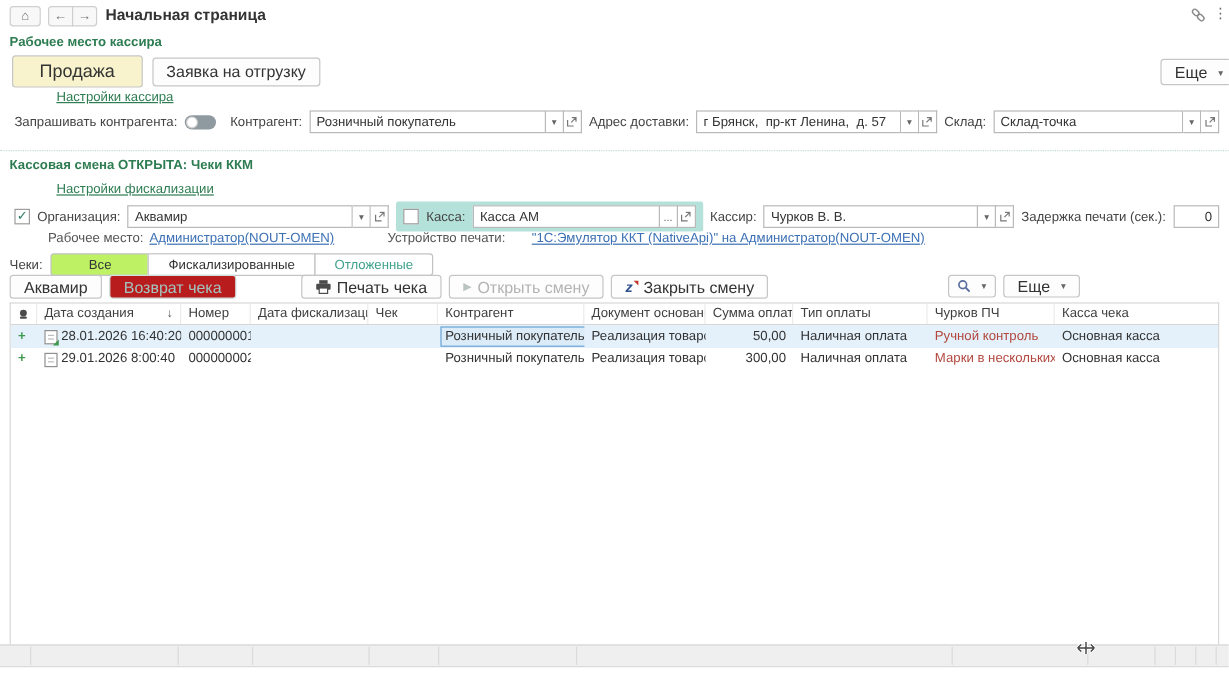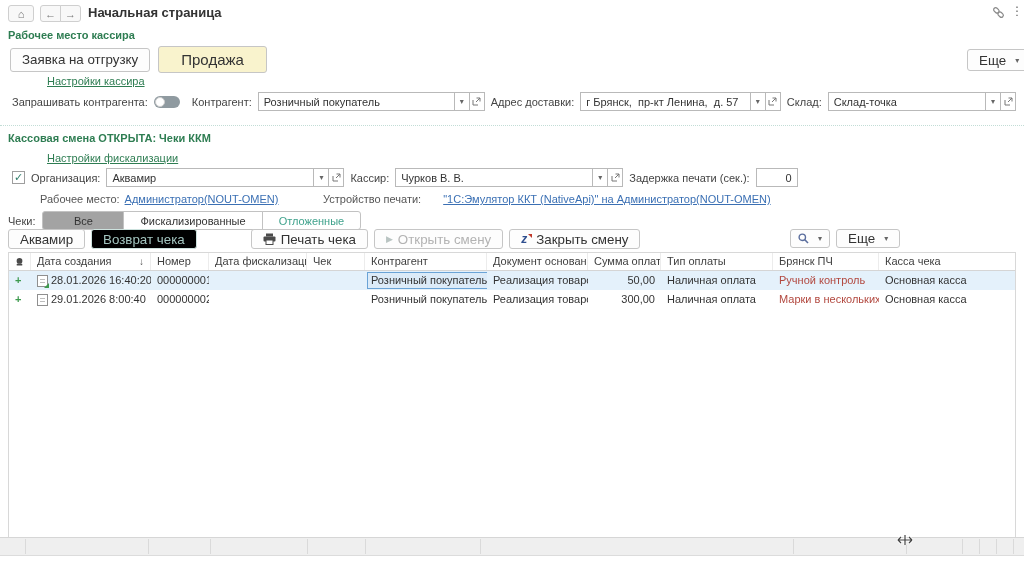--- a/index.html
+++ b/index.html
@@ -14,21 +14,21 @@
   .title { position:absolute; left:88px; top:5px; font-size:13px; font-weight:bold; color:#333; }
 
   .section-heading { font-weight:bold; color:#2e7d52; }
   .green-link { color:#2e7d52; text-decoration:underline; cursor:pointer;margin-left:39px; }
   .blue-link { color:#3b70b4; text-decoration:underline; cursor:pointer; }
   .lbl { color:#444; white-space:nowrap; }
 
   .btn { display:inline-flex; align-items:center; justify-content:center; gap:5px; border:1px solid #c6c6c6; border-radius:3px; background:#fdfdfd; color:#333; height:22px; padding:0 11px; cursor:pointer; white-space:nowrap; }
   .btn.caret::after { content:"▾"; font-size:8px; color:#666; margin-left:4px; }
   .sale { height:27px; font-size:15px; background:#f9f3cd; padding:0 22px; }
-  .btn.disabled-teal { background:#000000; color:#a3c4bf; border-color:#cde2de; cursor:default; }
+  .btn.disabled-teal { background:#b91c1c; color:#a3c4bf; border-color:#cde2de; cursor:default; }
   .btn.disabled { color:#b3b3b3; cursor:default; }
 
   
   .fld { display:inline-flex; align-items:stretch; height:19px; }
   .fld .val { border:1px solid #b9b9b9; background:#fff; padding:0 5px; font-size:11px; color:#333; width:100%; outline:none; font-family:"Liberation Sans",sans-serif; }
   .fld .mbtn { border:1px solid #b9b9b9; border-left:none; width:15px; display:flex; align-items:center; justify-content:center; color:#666; font-size:8px; background:#fff; cursor:pointer; flex:none; }
   .row-flex { display:flex; align-items:center; }
 
   .toggle { width:26px; height:12px; border-radius:6px; background:#8f9aa0; position:relative; display:inline-block; cursor:pointer; flex:none; }
   .toggle .knob { position:absolute; left:1px; top:1px; width:10px; height:10px; border-radius:50%; background:#fff; border:1px solid #cfcfcf; }
@@ -37,21 +37,21 @@
 
   .teal-panel { background:#b5e1db; border-radius:2px; display:flex; align-items:center; gap:6px; padding:3px 6px; }
 
   .divider { position:absolute; left:0; width:1024px; border-top:1px dotted #c2ddd6; }
 
   
   .tabs { display:inline-flex; }
   .tab { border:1px solid #c2c2c2; background:#fff; height:19px; display:inline-flex; align-items:center; justify-content:center; padding:0 16px; margin-left:-1px; cursor:pointer; }
   .tab:first-child { border-radius:3px 0 0 3px; margin-left:0; min-width:82px; }
   .tab:last-child { border-radius:0 3px 3px 0; }
-  .tab.active { background:#a3a3a3; }
+  .tab.active { background:#bef264; }
   .tab.teal { color:#3fa28c; }
 
   
   .search-wrap { display:flex; align-items:stretch; height:19px; }
   .search-input { width:152px; border:1px solid #bfbfbf; padding:0 5px; font-size:11px; outline:none; font-family:"Liberation Sans",sans-serif; color:#333; }
   .search-input::placeholder { color:#b5b5b5; }
   .clear-btn { width:16px; border:1px solid #bfbfbf; border-left:none; display:flex; align-items:center; justify-content:center; color:#999; font-size:9px; cursor:pointer; }
 
   
   .grid-row { display:grid; grid-template-columns:22px 120px 58px 98px 58px 122px 101px 73px 112px 106px auto; }
@@ -100,22 +100,22 @@
     </svg>
   </div>
   <div class="abs" style="left:1011px; top:4px; color:#666; font-size:12px; cursor:pointer;">
     <span>⋮</span>
   </div>
 </div>
 
 <div class="abs section-heading" style="left:8px; top:29px;">Рабочее место кассира</div>
 
 <div class="abs row-flex" style="left:10px; top:46px; gap:8px;">
+  <button class="btn sale">Продажа</button>
   <button class="btn" style="height:24px;">Заявка на отгрузку</button>
-  <button class="btn sale">Продажа</button>
 </div>
 <button class="btn caret abs" style="left:967px; top:49px;">Еще</button>
 
 <div class="abs green-link" style="left:8px; top:75px;">Настройки кассира</div>
 
 <div class="abs row-flex" style="left:12px; top:92px; width:1004px; gap:6px;">
   <span class="lbl">Запрашивать контрагента:</span>
   <span class="toggle">
       <span class="knob"></span>
     </span>
@@ -169,20 +169,35 @@
   <span class="lbl">Организация:</span>
   <span class="fld" style="width:238px;">
     <input class="val" value="Аквамир" style="">
     <span class="mbtn">
         <span>▾</span>
       </span>
     <span class="mbtn">
       <svg width="9" height="9" viewBox="0 0 9 9">
           <path d="M1 3v5h5M4.5 1H8v3.5M8 1L4 5" stroke="#777" fill="none"></path>
         </svg>
+    </span>
+  </span>
+  <span class="teal-panel" style="width:278px;">
+    <span class="cb" style="color:transparent;"></span>
+    <span class="lbl">Касса:</span>
+    <span class="fld" style="flex:1;">
+      <input class="val" value="Касса АМ" style="">
+      <span class="mbtn" style="font-size:9px;">
+          <span>...</span>
+        </span>
+      <span class="mbtn">
+        <svg width="9" height="9" viewBox="0 0 9 9">
+            <path d="M1 3v5h5M4.5 1H8v3.5M8 1L4 5" stroke="#777" fill="none"></path>
+          </svg>
+      </span>
     </span>
   </span>
   <span class="lbl">Кассир:</span>
   <span class="fld" style="width:228px;">
     <input class="val" value="Чурков В. В." style="">
     <span class="mbtn">
         <span>▾</span>
       </span>
     <span class="mbtn">
       <svg width="9" height="9" viewBox="0 0 9 9">
@@ -272,21 +287,21 @@
     <div>
         <span>Документ основание</span>
       </div>
     <div>
         <span>Сумма оплаты</span>
       </div>
     <div>
         <span>Тип оплаты</span>
       </div>
     <div>
-        <span>Брянск ПЧ</span>
+        <span>Чурков ПЧ</span>
       </div>
     <div style="border-right:none;">
         <span>Касса чека</span>
       </div>
   </div>
 
   <div class="grid-row tr selected">
     <div>
         <span class="plus">+</span>
       </div>

